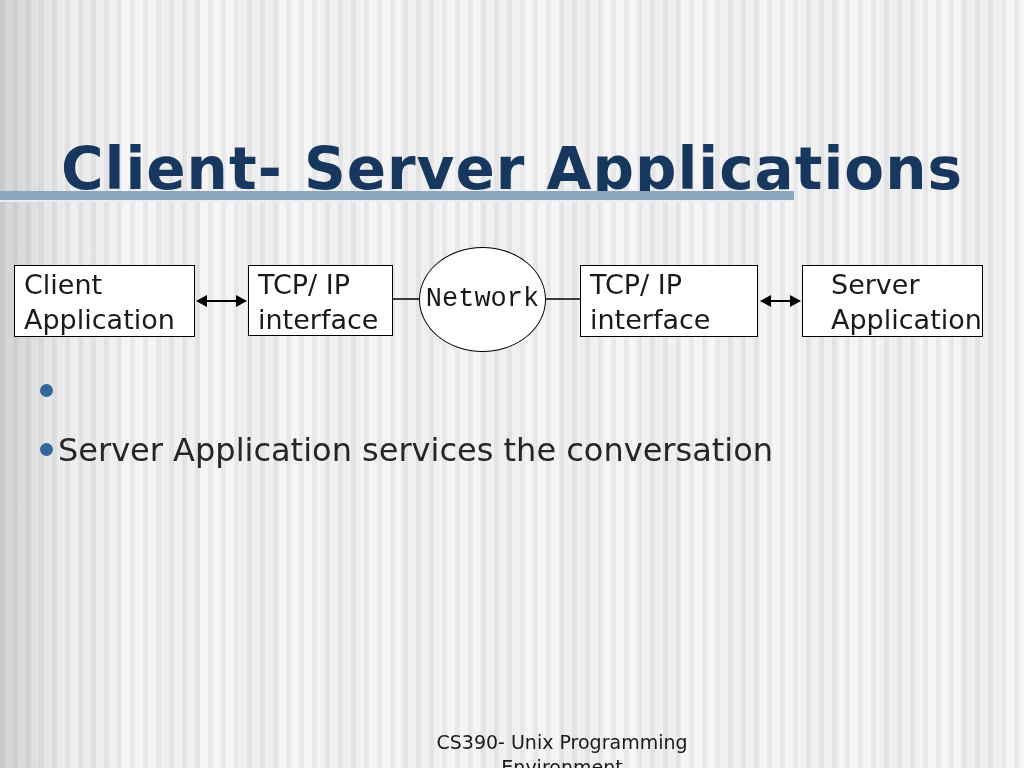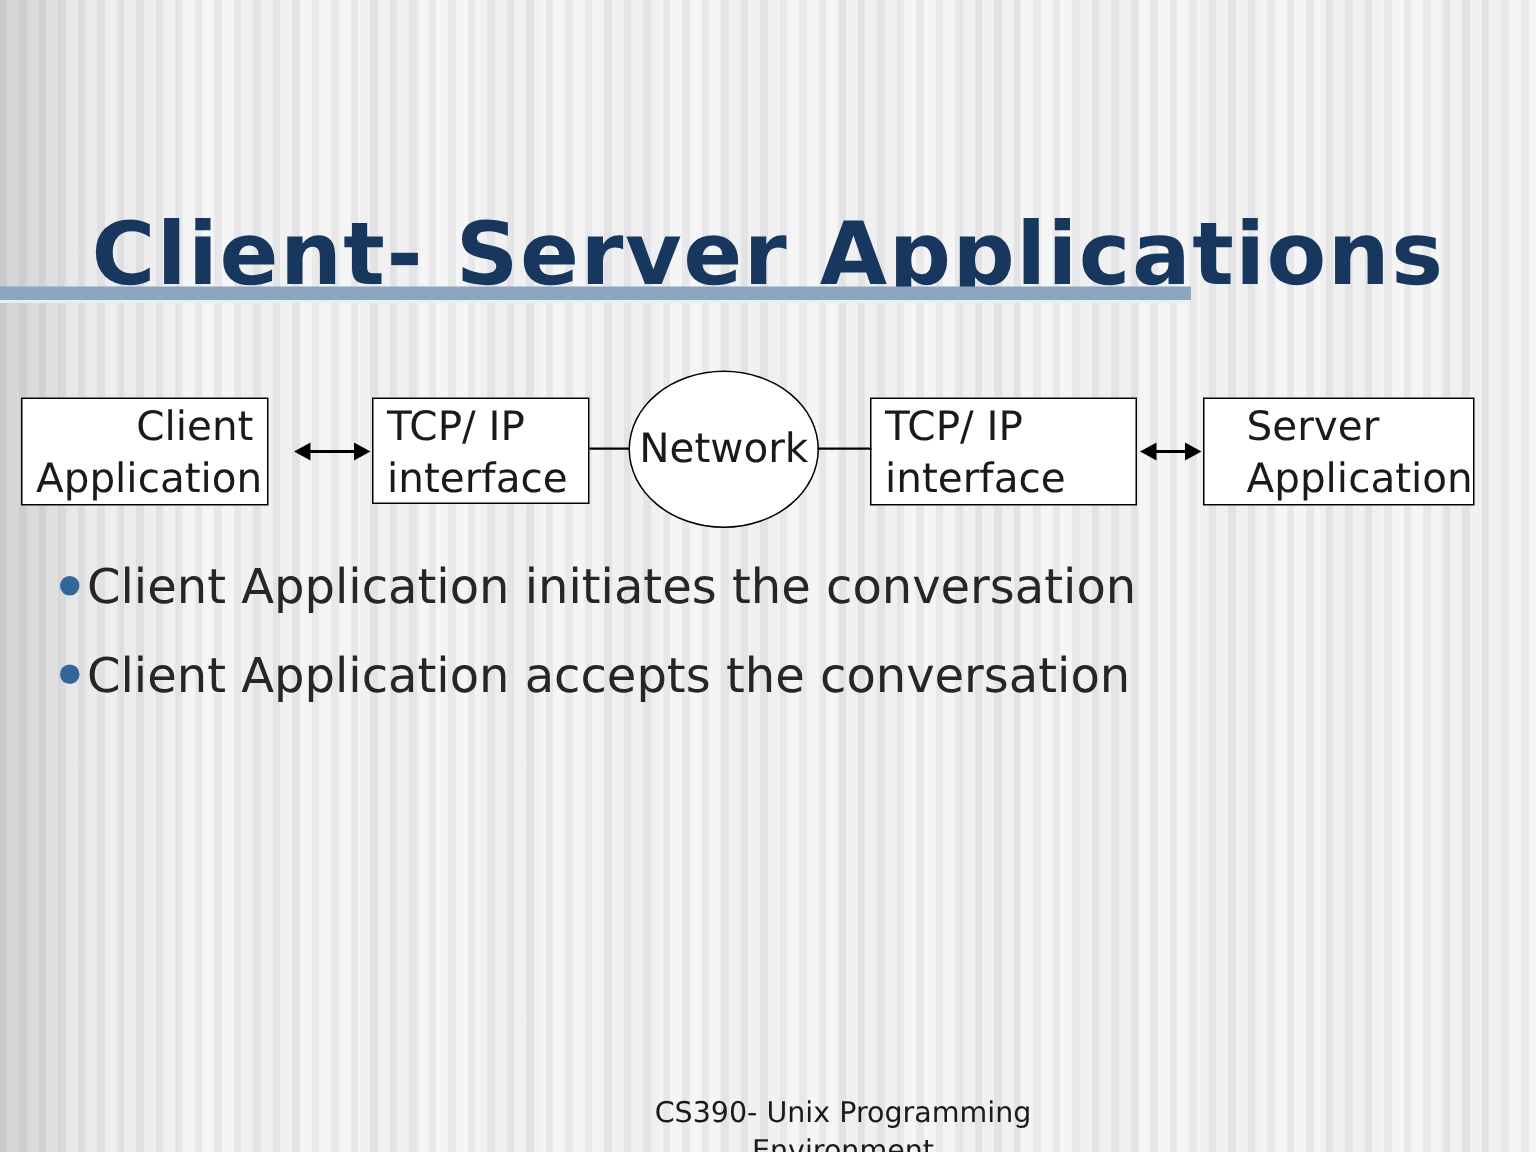--- a/index.html
+++ b/index.html
@@ -57,31 +57,31 @@
 </style>
 </head>
 <body>
 
 <div class="slide">
 
   <div class="title">Client- Server Applications</div>
   <div class="title-bar"></div>
 
   <div>
-    <div class="node rect" style="left:14px; top:265px; width:165px; height:72px;text-align:right;">
+    <div class="node rect" style="left:14px; top:265px; width:181px; height:72px;">
       <span class="lbl">Client
 Application</span>
     </div>
 
     <div class="node rect" style="left:248px; top:265px; width:145px; height:71px;">
       <span class="lbl">TCP/ IP
 interface</span>
     </div>
 
-    <div class="node ellipse" style="left:419px; top:247px; width:127px; height:105px;">
+    <div class="node ellipse" style="left:419px; top:247px; width:127px; height:105px;font-family:Liberation Mono, monospace;">
       <span class="lbl">Network</span>
     </div>
 
     <div class="node rect" style="left:580px; top:265px; width:178px; height:72px;">
       <span class="lbl">TCP/ IP
 interface</span>
     </div>
 
     <div class="node rect" style="left:802px; top:265px; width:181px; height:72px;padding-left:28px;">
       <span class="lbl">Server
@@ -103,23 +103,23 @@
       <g>
         <line x1="769" y1="301" x2="792" y2="301" stroke="#000" stroke-width="2"></line>
         <polygon points="760,301 771,295 771,307" fill="#000"></polygon>
         <polygon points="801,301 790,295 790,307" fill="#000"></polygon>
       </g>
     </svg>
   </div>
 
   <div class="bullets">
     <div class="bullet">
-      <span class="dot"></span><span class="btext">Client Application initiates the conversation</span>
+      <span class="dot"></span>
     </div>
     <div class="bullet">
-      <span class="dot"></span><span class="btext">Client Application accepts the conversation</span>
+      <span class="dot"></span><span class="btext">Server Application services the conversation</span>
     </div>
   </div>
 
   <div class="footer">CS390- Unix Programming
 Environment</div>
 
 </div>
 
 </body></html>

